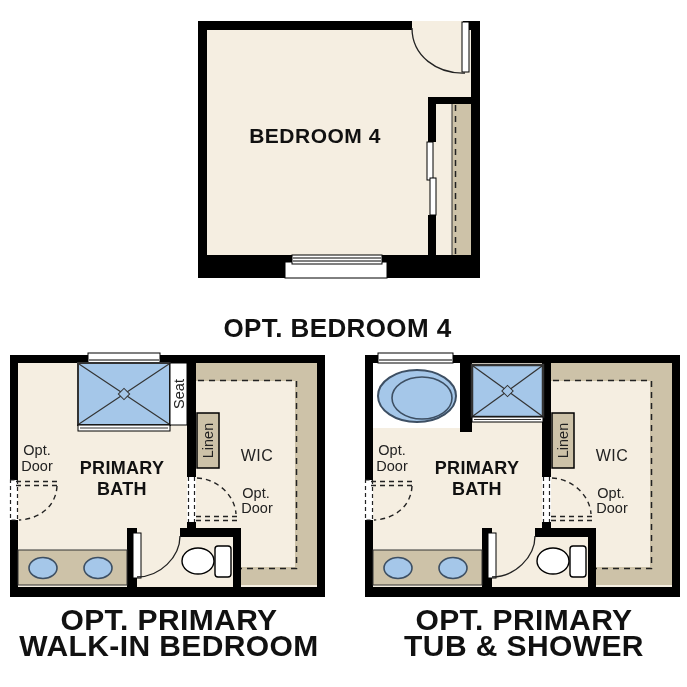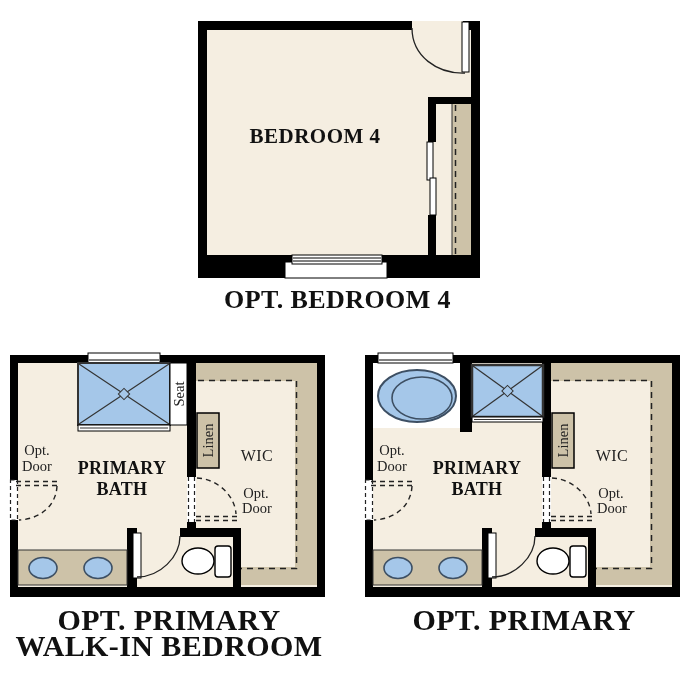--- a/index.html
+++ b/index.html
@@ -1,21 +1,21 @@
 <!DOCTYPE html>
 <html style="--background: #FFFFFF; --wall: #000000; --floor: #F5EEE1; --shelf_tan: #CDC2A8; --fixture_blue: #A5C7E9; --fixture_outline: #3D4F63;"><head>
 <meta charset="utf-8">
 <style>
   html,body{margin:0;padding:0;background:#fff;}
   .sheet{position:relative;width:687px;height:687px;background:var(--background,#fff);overflow:hidden;
-         font-family:Liberation Serif, serif;}
+         font-family:Liberation Sans, sans-serif;}
   .plan{position:absolute;}
   .plan-title{position:absolute;text-align:center;font-weight:bold;color:#111;
               font-size:30px;line-height:26px;letter-spacing:.4px;white-space:nowrap;}
-  .plan-title.big{font-size:26px;}
+  .plan-title.big{font-size:26px;margin-top:28px;}
   
   .wall{fill:var(--wall,#000);}
   .floor{fill:var(--floor,#F5EEE1);}
   .tan{fill:var(--shelf_tan,#CDC2A8);}
   .linen{fill:var(--shelf_tan,#CDC2A8);stroke:#000;stroke-width:1.5;}
   .white{fill:#fff;stroke:#000;stroke-width:1;}
   .blue{fill:var(--fixture_blue,#A5C7E9);stroke:#333;stroke-width:2;}
   .sinkblue{fill:var(--fixture_blue,#A5C7E9);stroke:var(--fixture_outline,#3D4F63);stroke-width:1.6;}
   .tubline{fill:none;stroke:var(--fixture_outline,#3D4F63);stroke-width:1.6;}
   .xline{stroke:#333;stroke-width:1.2;}
@@ -207,15 +207,16 @@
     <text class="room" x="114" y="124" text-anchor="middle">PRIMARY</text>
     <text class="room" x="114" y="145" text-anchor="middle">BATH</text>
     <text class="mid" x="249" y="111" text-anchor="middle">WIC</text>
     <text class="lbl" x="29" y="105" text-anchor="middle">Opt.</text>
     <text class="lbl" x="29" y="121" text-anchor="middle">Door</text>
     <text class="lbl" x="248" y="148" text-anchor="middle">Opt.</text>
     <text class="lbl" x="249" y="163" text-anchor="middle">Door</text>
   </svg>
   <div class="plan-title" style="left:363px;top:607px;width:322px;">
     <div>OPT. PRIMARY</div>
+    <div>TUB &amp; SHOWER</div>
   </div>
 
 </div>
 
 </body></html>

